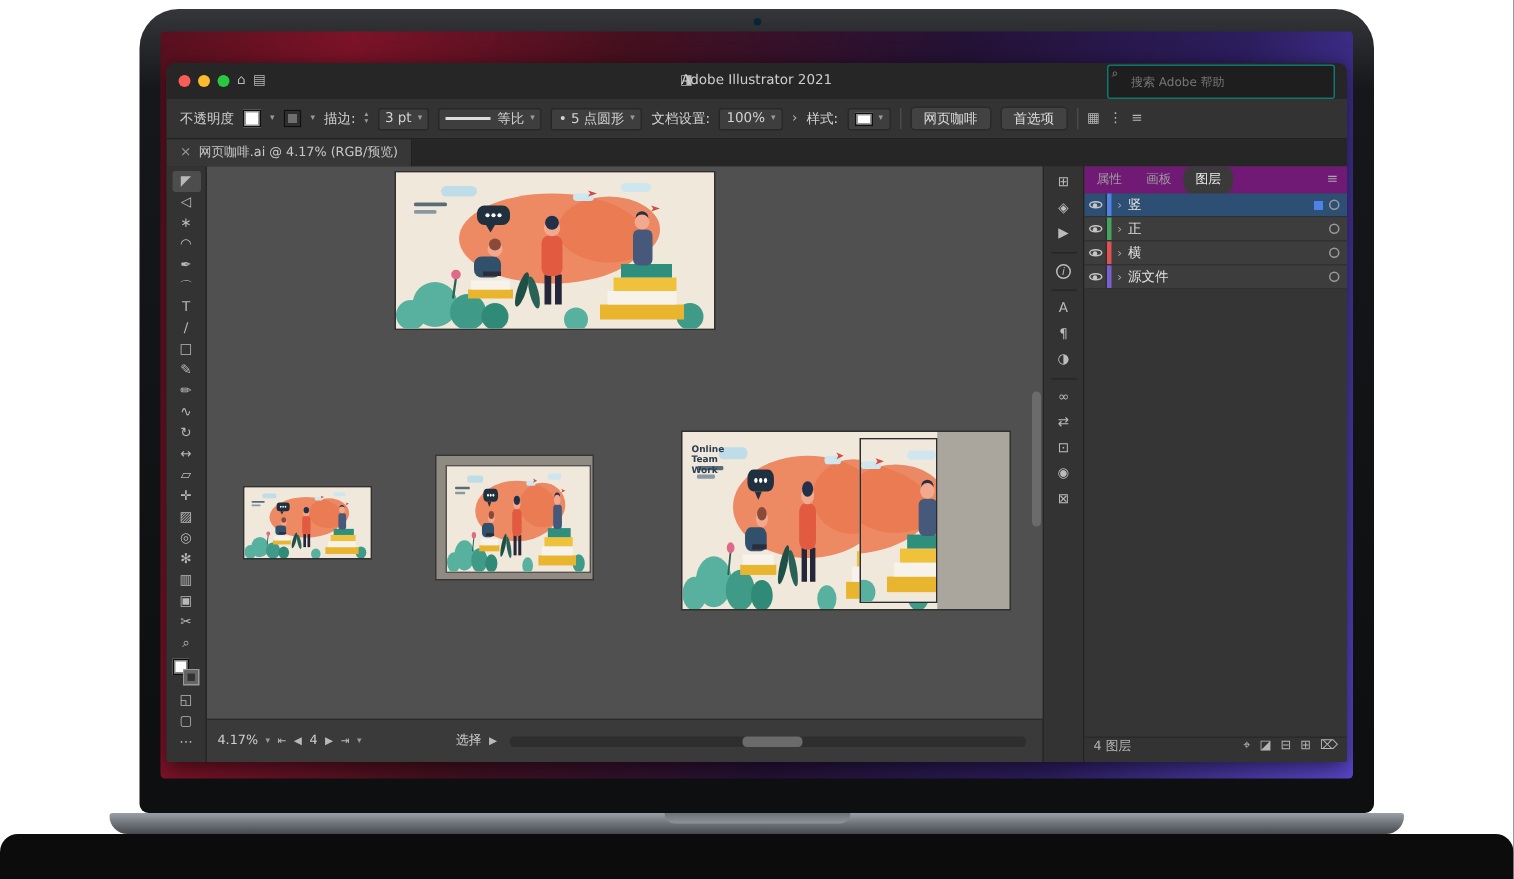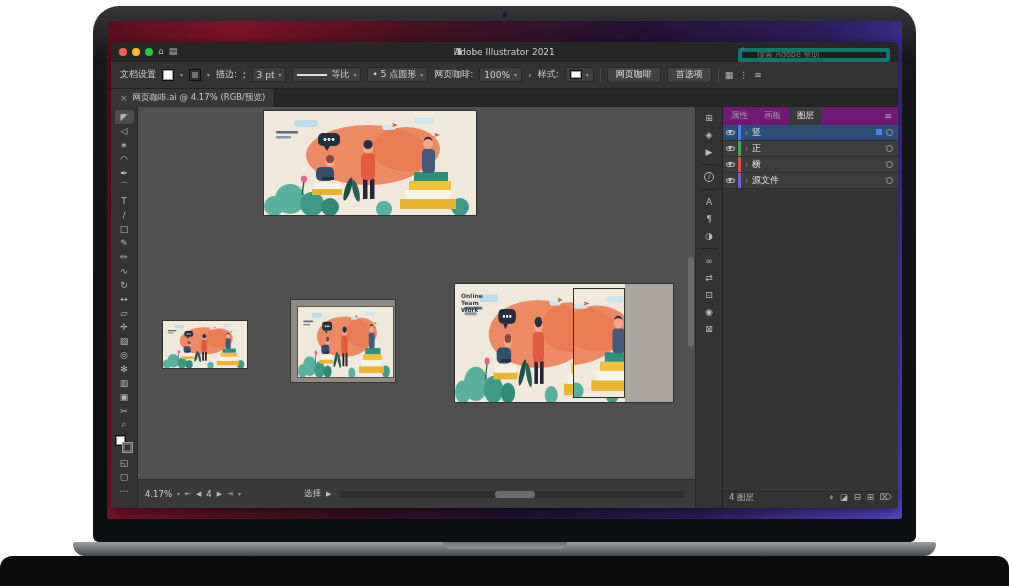--- a/index.html
+++ b/index.html
@@ -29,22 +29,22 @@
     display: flex; flex-direction: column; background: #333; border-radius: 6px 6px 2px 2px;
     overflow: hidden; box-shadow: 0 3px 14px rgba(0,0,0,.55); }
   
   .tb { flex: 0 0 19px; background: #262626; display: flex; align-items: center;
     padding: 0 8px; gap: 5px; position: relative; }
   .light { width: 8px; height: 8px; border-radius: 50%; flex: 0 0 8px; }
   .tb-ic { color: #b9b9b9; font-size: 9px; line-height: 1; }
   .tb-title { position: absolute; left: 0; right: 0; text-align: center; font-size: 9px;
     color: #cfcfcf; pointer-events: none; }
   .search-wrap { margin-left: auto; position: relative; z-index: 2; }
-  .search-wrap input { background: #1e1e1e; border: 4px solid #0f766e; border-radius: 2px;
-    color: #aaa; font-size: 8px; height: 14px; width: 152px; padding: 0 3px 0 15px;
+  .search-wrap input { background: #1e1e1e; border: 1px solid #0f766e; border-radius: 2px;
+    color: #aaa; font-size: 8px; height: 23px; width: 152px; padding: 0 3px 0 15px;
     outline: none; font-family: inherit; }
   .search-ic { position: absolute; left: 3px; top: 2px; font-size: 8px; color: #8a8a8a; }
   
   .cb { flex: 0 0 27px; background: #333; border-bottom: 1px solid #222; display: flex;
     align-items: center; gap: 6px; padding: 0 9px; font-size: 9px; color: #d2d2d2; }
   .cb .lbl { white-space: nowrap; }
   .swatch { width: 12px; height: 12px; border: 1px solid #0f0f0f; background: #fff;
     box-shadow: inset 0 0 0 1px #999; flex: 0 0 12px; }
   .swatch.stroke { background: #6e6e6e; box-shadow: inset 0 0 0 2px #2e2e2e; }
   .dd { color: #9a9a9a; font-size: 6px; line-height: 1; }
@@ -96,21 +96,21 @@
   .rail { flex: 0 0 27px; background: #333; border-left: 1px solid #262626; display: flex;
     flex-direction: column; align-items: center; padding-top: 6px; gap: 7px; color: #bcbcbc; font-size: 9px; }
   .rail-sep { width: 17px; height: 1px; background: #262626; flex: 0 0 1px; }
   .circle-i { width: 10px; height: 10px; border: 1px solid #bcbcbc; border-radius: 50%;
     font-size: 7px; font-style: italic; display: flex; align-items: center; justify-content: center; }
   
   .lp { flex: 0 0 176px; background: #3a3a3a; border-left: 1px solid #222; display: flex; flex-direction: column; }
   .lp-tabs { flex: 0 0 18px; background: #701a75; display: flex; align-items: stretch;
     font-size: 8.5px; color: #9c9c9c; }
   .lp-tab { padding: 0 8px; display: flex; align-items: center; }
-  .lp-tab.active { background: #3a3a3a; color: #ececec; }
+  .lp-tab.active { background: #3a3a3a; color: #ececec; border-radius: 6px; }
   .lp-menu { margin-left: auto; padding: 0 6px; display: flex; align-items: center; color: #aaa; font-size: 9px; }
   .lrow { height: 16px; display: flex; align-items: center; border-bottom: 1px solid #313131; background: #3d3d3d; }
   .lrow.selected { background: #2d4f74; }
   .eyecell { width: 15px; height: 100%; display: flex; align-items: center; justify-content: center;
     border-right: 1px solid #313131; flex: 0 0 15px; }
   .eye { display: inline-block; width: 9px; height: 5px; border: 1px solid #c5c5c5;
     border-radius: 50%; position: relative; }
   .eye::after { content: ""; position: absolute; left: 50%; top: 50%; transform: translate(-50%,-50%);
     width: 3px; height: 3px; background: #c5c5c5; border-radius: 50%; }
   .lcolor { width: 3px; height: 100%; flex: 0 0 3px; }
@@ -192,21 +192,21 @@
         <span class="tb-ic">▤</span>
         <span class="tb-title">Adobe Illustrator 2021</span>
         <span class="tb-ic" style="margin-left:auto">◨</span>
         <span class="search-wrap">
           <span class="search-ic">⌕</span>
           <input type="text" placeholder="搜索 Adobe 帮助" style="">
         </span>
       </div>
 
       <div class="cb">
-        <span class="lbl">文档设置</span>
+        <span class="lbl">不透明度</span>
         <span class="swatch"></span>
         <span class="dd">▾</span>
         <span class="swatch stroke"></span>
         <span class="dd">▾</span>
         <span class="lbl">描边:</span>
         <span class="stepper">
           <span>▴</span>
           <span>▾</span>
         </span>
         <span class="ctrl-box">
@@ -215,21 +215,21 @@
         </span>
         <span class="ctrl-box">
           <span class="line-sw"></span>
           <span>等比</span>
           <span class="dd">▾</span>
         </span>
         <span class="ctrl-box">
           <span>• 5 点圆形</span>
           <span class="dd">▾</span>
         </span>
-        <span class="lbl">网页咖啡:</span>
+        <span class="lbl">文档设置:</span>
         <span class="ctrl-box">
           <span>100%</span>
           <span class="dd">▾</span>
         </span>
         <span class="cb-ic">›</span>
         <span class="lbl">样式:</span>
         <span class="ctrl-box">
           <span class="swatch" style="width:9px;height:9px"></span>
           <span class="dd">▾</span>
         </span>

